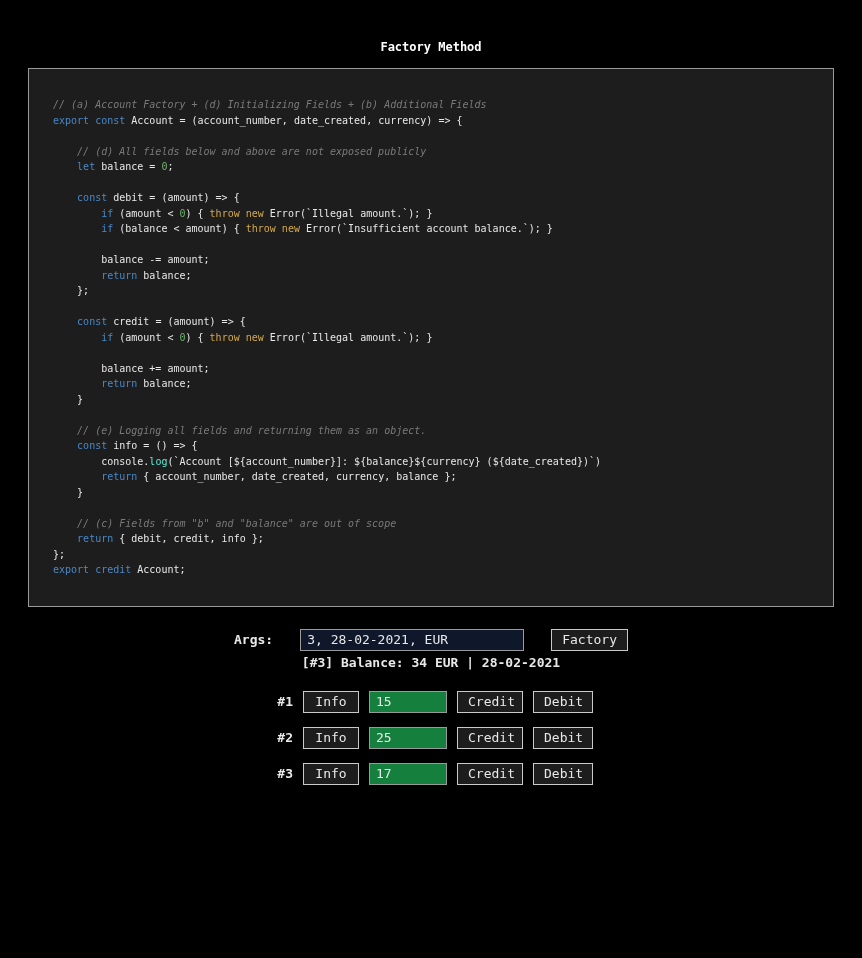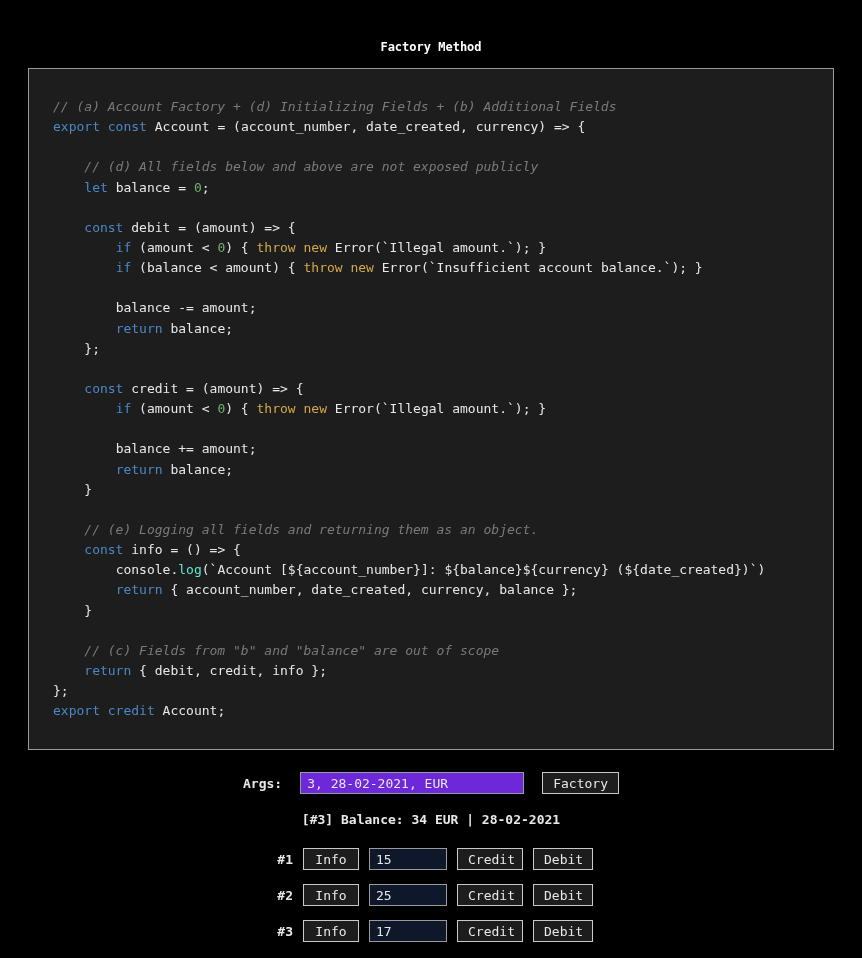--- a/index.html
+++ b/index.html
@@ -18,47 +18,47 @@
     font-size: 12px;
     padding: 40px 0 14px 0;
     color: #fff;
   }
   .code-panel {
     margin: 0 28px;
     border: 1px solid #9a9a9a;
     background: #1d1d1d;
     padding: 28px 24px 28px 24px;
     line-height: 1.55;
-    font-size: 13px;
+    font-size: 10px;
     white-space: pre;
     overflow: hidden;
   }
   .c  { color: #7a7a7a; font-style: italic; }   
   .kw { color: #4a88c7; }                        
   .nm { color: #e8e8e8; }                        
   .num{ color: #6fb36f; }                        
   .thr{ color: #d4a94a; }                        
   .err{ color: #e8e8e8; }                        
   .str{ color: #e8e8e8; }                        
   .log{ color: #5eead4; }
 
   .controls {
     margin-top: 22px;
     text-align: center;
   }
   .args-row {
     display: flex;
     justify-content: center;
     align-items: center;
-    gap: 18px;
-    margin-bottom: 18px;
+    gap: 27px;
+    margin-bottom: 4px;
   }
   .args-row .label { font-weight: bold; }
   input[type=text].args-input {
-    background: #6d28d9;
+    background: #0f172a;
     border: 1px solid #9a9a9a;
     color: #e8e8e8;
     font-family: inherit;
     font-size: 13px;
     padding: 3px 6px;
     width: 224px;
     height: 22px;
   }
   button.ui-btn {
     background: #1d1d1d;
@@ -76,21 +76,21 @@
   }
   .acct-row {
     display: flex;
     justify-content: center;
     align-items: center;
     gap: 10px;
     margin-bottom: 14px;
   }
   .acct-row .idx { font-weight: bold; width: 24px; text-align: right; }
   input[type=text].amt-input {
-    background: #0f172a;
+    background: #15803d;
     border: 1px solid #9a9a9a;
     color: #e8e8e8;
     font-family: inherit;
     font-size: 13px;
     padding: 3px 6px;
     width: 78px;
     height: 22px;
   }
   .btn-info   { width: 56px; }
   .btn-credit { width: 66px; }

